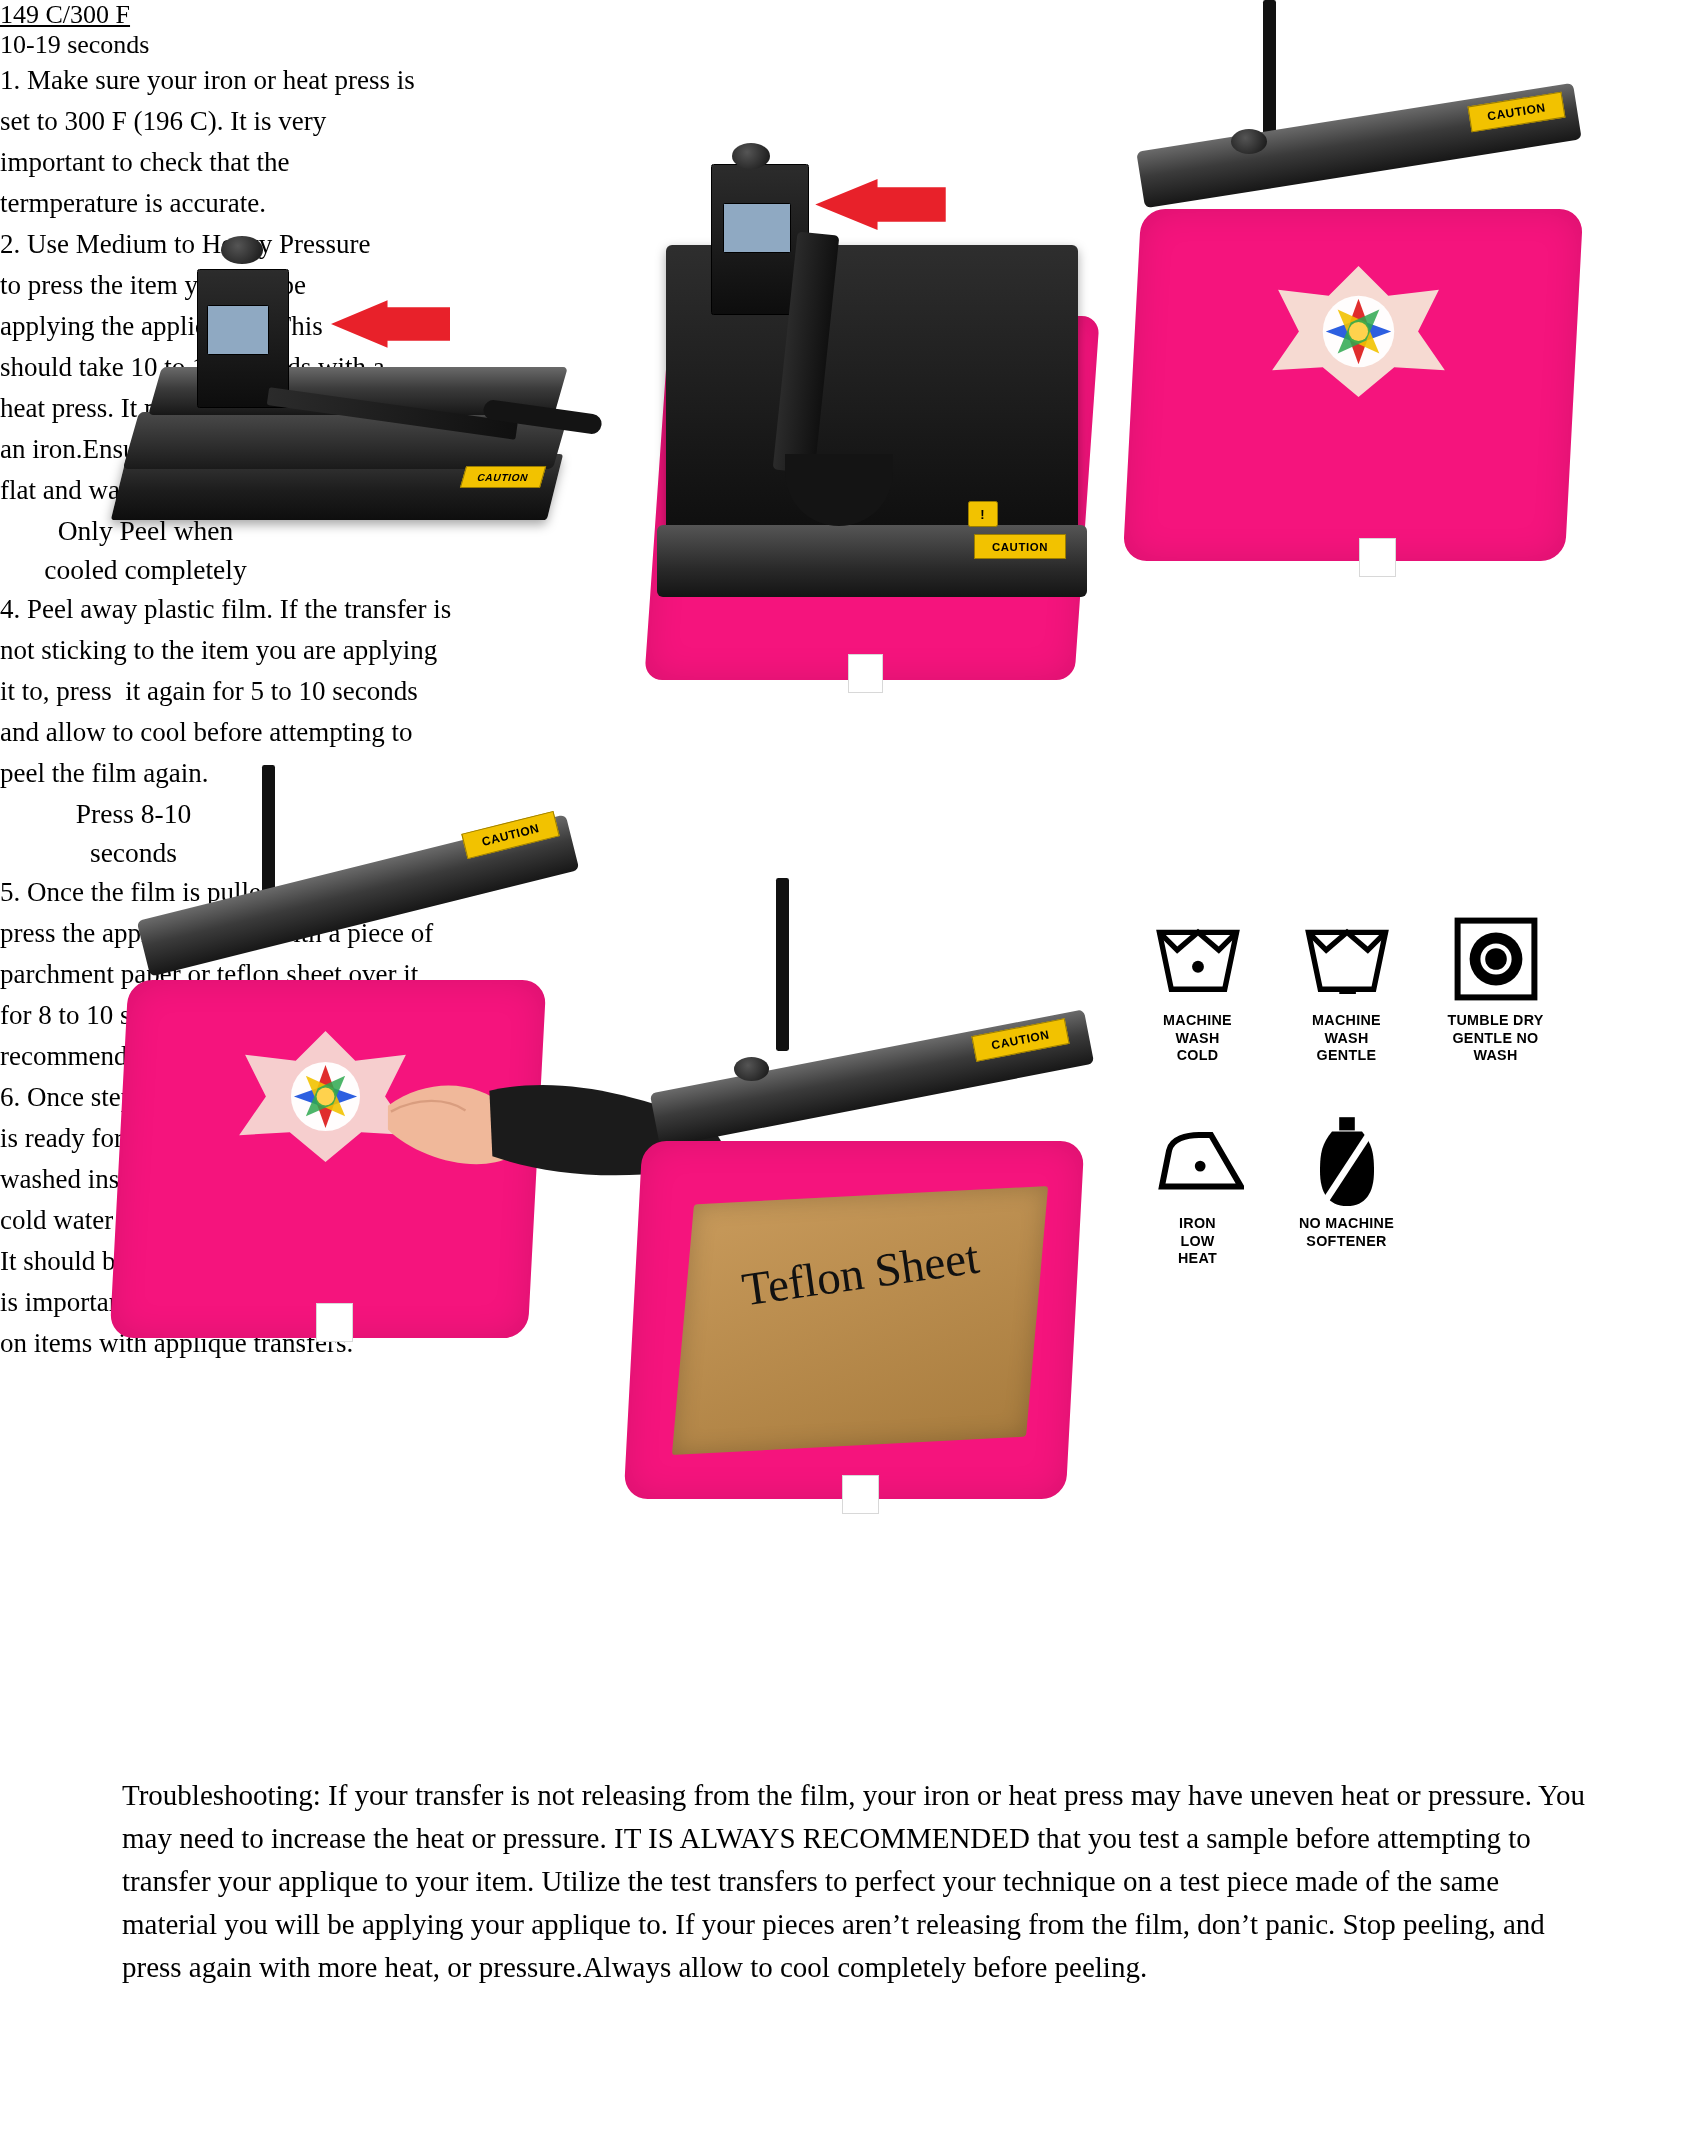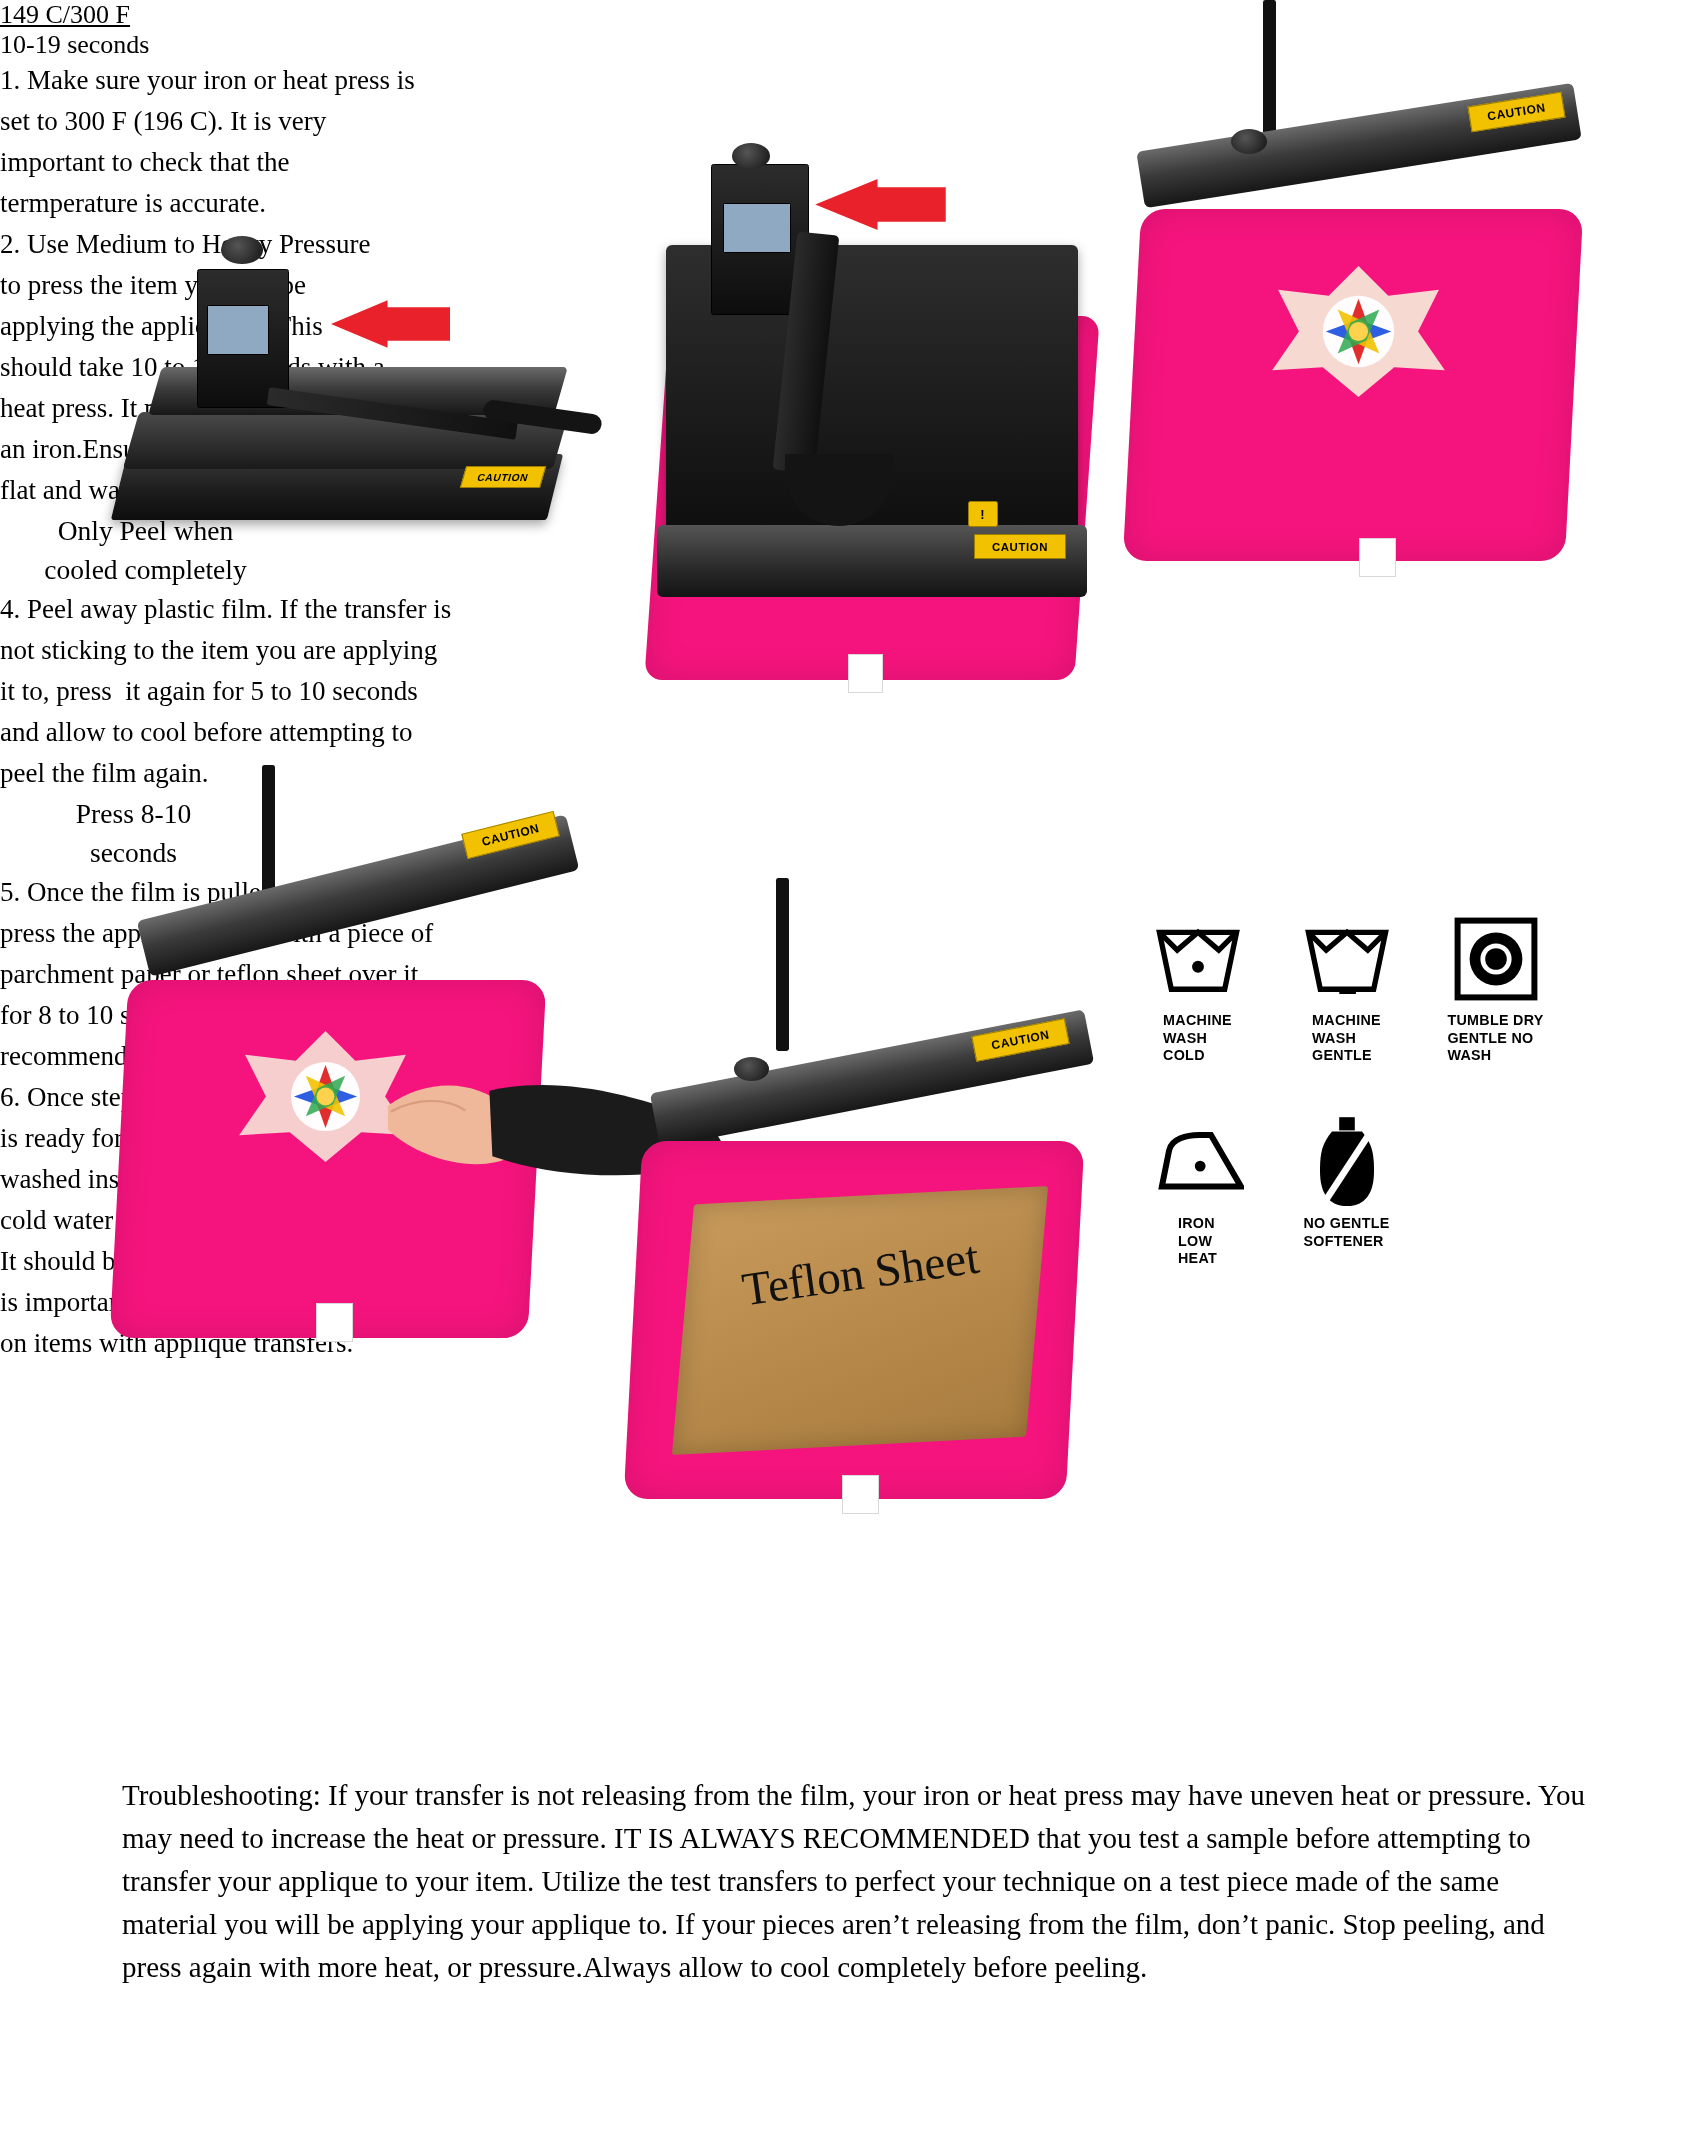--- a/index.html
+++ b/index.html
@@ -148,20 +148,21 @@
     align-items: center;
     justify-content: center;
   }
   .care-cell .care-label {
     margin-top: 8.4px;
     font-family: "Liberation Sans", sans-serif;
     font-weight: bold;
     font-size: 14.3px;
     line-height: 17.3px;
     letter-spacing: 0.3px;
+    text-align: center;
     white-space: pre-line;
   }
 
   .footer-text {
     position: absolute;
     font-family: "Liberation Serif", serif;
     font-size: 29px;
     line-height: 43px;
     white-space: pre-wrap;
   }
@@ -362,21 +363,21 @@
     </div>
 
     <div class="care-cell">
       <div class="glyph">
         <svg width="66" height="93" viewBox="0 0 110 155">
           <rect x="42" y="2" width="26" height="22" fill="#000"></rect>
           <path d="M30,26 L80,26 C96,46 100,60 100,92 C100,128 86,150 55,150 C24,150 10,128 10,92 C10,60 14,46 30,26 Z" fill="#000"></path>
           <line x1="16" y1="146" x2="96" y2="24" stroke="#fff" stroke-width="11"></line>
         </svg>
       </div>
-      <div class="care-label">NO GENTLE
+      <div class="care-label">NO MACHINE
 SOFTENER</div>
     </div>
   </div>
 
   <div class="step-text" style="left:1129px; top:1338px; width:430px;">6. Once step 5 is completed, your item is ready for regular use. It should be washed inside-out on gentle cycle with cold water for longest-lasting results.
 It should be dried on low or fluff air. It is important not to use fabric softener on items with applique transfers.</div>
 
   <div class="footer-text" style="left:122px; top:1774px; width:1470px;">Troubleshooting: If your transfer is not releasing from the film, your iron or heat press may have uneven heat or pressure. You may need to increase the heat or pressure. IT IS ALWAYS RECOMMENDED that you test a sample before attempting to transfer your applique to your item. Utilize the test transfers to perfect your technique on a test piece made of the same material you will be applying your applique to. If your pieces aren’t releasing from the film, don’t panic. Stop peeling, and press again with more heat, or pressure.Always allow to cool completely before peeling.</div>
 
 </div>

